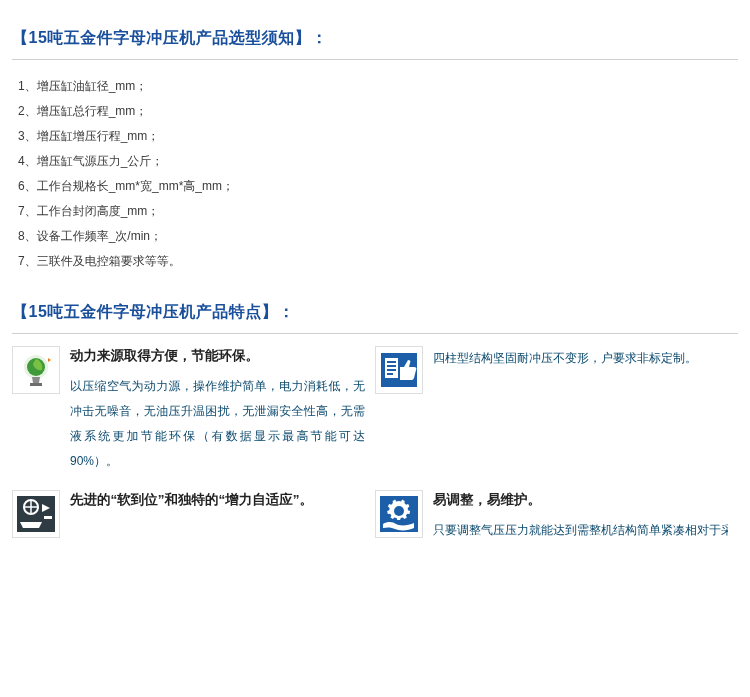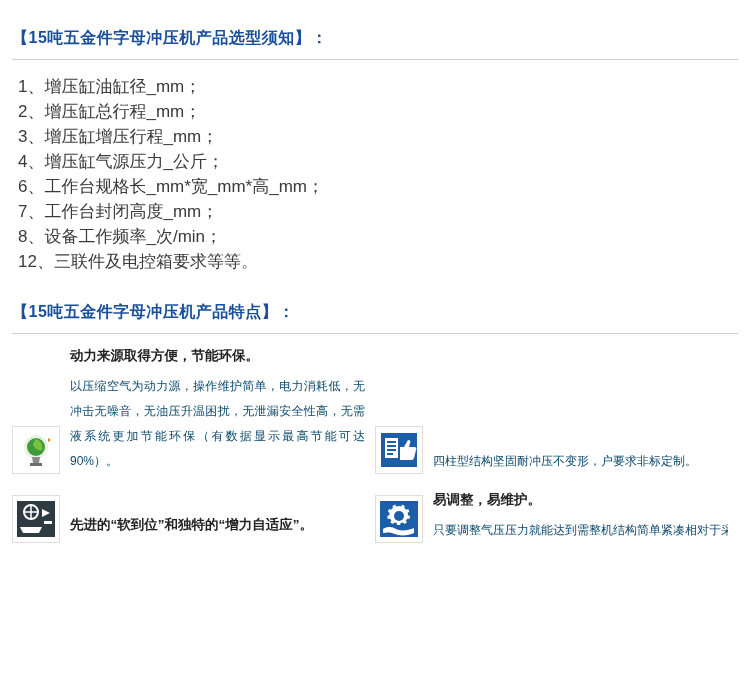--- a/index.html
+++ b/index.html
@@ -44,38 +44,38 @@
     margin: 2px 0 0 0;
   }
 
   
   .spec-list {
     list-style: none;
     margin: 0;
     padding: 14px 0 0 6px;
   }
   .spec-list li {
-    font-size: 17px;
+    font-size: 12px;
     line-height: 25px;
     color: #3a3a3a;
     white-space: nowrap;
   }
 
   
   .features {
     display: flex;
     flex-wrap: wrap;
     padding-top: 12px;
   }
   .feature {
     display: flex;
     width: 50%;
     box-sizing: border-box;
     padding: 0 10px 16px 0;
-    align-items: flex-end;
+    align-items: flex-start;
   }
   .feature .icon-box {
     width: 48px;
     height: 48px;
     flex: 0 0 48px;
     border: 1px solid #dedede;
     box-sizing: border-box;
     margin-right: 10px;
     display: flex;
     align-items: center;
@@ -118,21 +118,21 @@
   <div class="rule"></div>
 
   <ul class="spec-list">
     <li>1、增压缸油缸径_mm；</li>
     <li>2、增压缸总行程_mm；</li>
     <li>3、增压缸增压行程_mm；</li>
     <li>4、增压缸气源压力_公斤；</li>
     <li>6、工作台规格长_mm*宽_mm*高_mm；</li>
     <li>7、工作台封闭高度_mm；</li>
     <li>8、设备工作频率_次/min；</li>
-    <li>12、三联件及电控箱要求等等。</li>
+    <li>7、三联件及电控箱要求等等。</li>
   </ul>
 
   <div class="section-head">
     <span class="bracket">【</span><span>15吨五金件字母冲压机产品特点</span><span class="bracket">】</span><span class="colon">：</span>
   </div>
   <div class="rule"></div>
 
   <div class="features">
 
     <div class="feature col-left">

